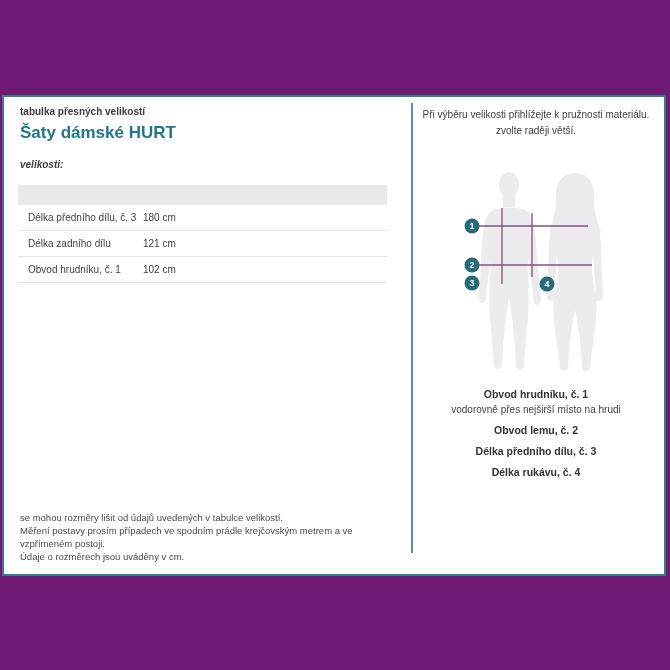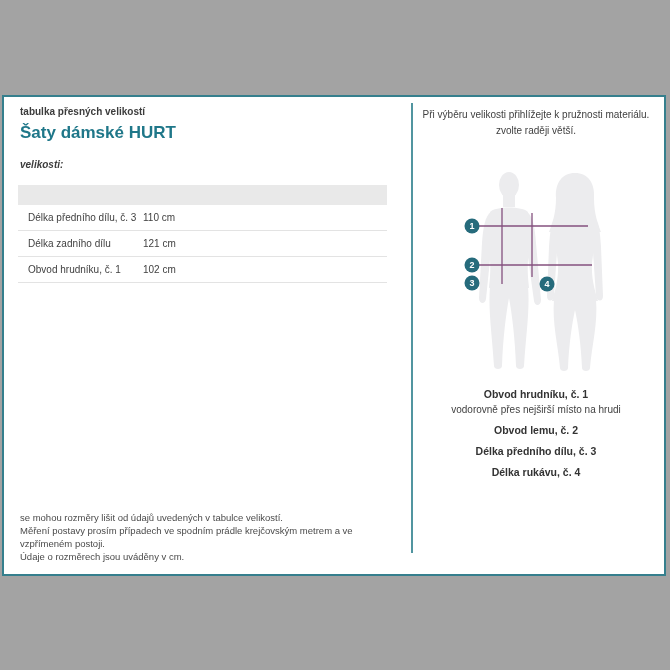--- a/index.html
+++ b/index.html
@@ -1,17 +1,17 @@
 <!DOCTYPE html>
 <html><head>
 <meta charset="utf-8">
 <style>
   * { margin:0; padding:0; box-sizing:border-box; }
   html,body { width:670px; height:670px; background:#ffffff; font-family:"Liberation Sans", sans-serif; color:#3c3c3c; }
-  #stage { position:relative; width:670px; height:670px; background:#a3a3a3; overflow:hidden; }
+  #stage { position:relative; width:670px; height:670px; background:#701a75; overflow:hidden; }
 
   .panel { position:absolute; left:2px; top:95px; width:664px; height:481px; border:2px solid #357f8d; background:#ffffff; }
 
   
   .subtitle { position:absolute; left:16px; top:9px; font-size:10px; font-weight:bold; color:#3c3c3c; }
   .title { position:absolute; left:16px; top:26px; font-size:17px; font-weight:bold; color:#1f7789; }
   .sizes-label { position:absolute; left:16px; top:62px; font-size:10px; font-weight:bold; color:#3c3c3c;font-style:italic; }
   .size-bar { position:absolute; left:14px; top:88px; width:369px; height:20px; background:#e9e9e9; }
   .size-table { position:absolute; left:14px; top:108px; width:369px; }
   .size-row { display:flex; align-items:center; height:26px; border-bottom:1px solid #e3e3e3; padding-left:10px; font-size:10px; color:#3f3f3f; }
@@ -37,21 +37,21 @@
   <div class="panel">
 
     <div class="subtitle">tabulka přesných velikostí</div>
     <div class="title">Šaty dámské HURT</div>
     <div class="sizes-label">velikosti:</div>
     <div class="size-bar"></div>
 
     <div class="size-table">
       <div class="size-row">
         <span class="lbl">Délka předního dílu, č. 3</span>
-        <span class="val">110 cm</span>
+        <span class="val">180 cm</span>
       </div>
       <div class="size-row">
         <span class="lbl">Délka zadního dílu</span>
         <span class="val">121 cm</span>
       </div>
       <div class="size-row">
         <span class="lbl">Obvod hrudníku, č. 1</span>
         <span class="val">102 cm</span>
       </div>
     </div>

